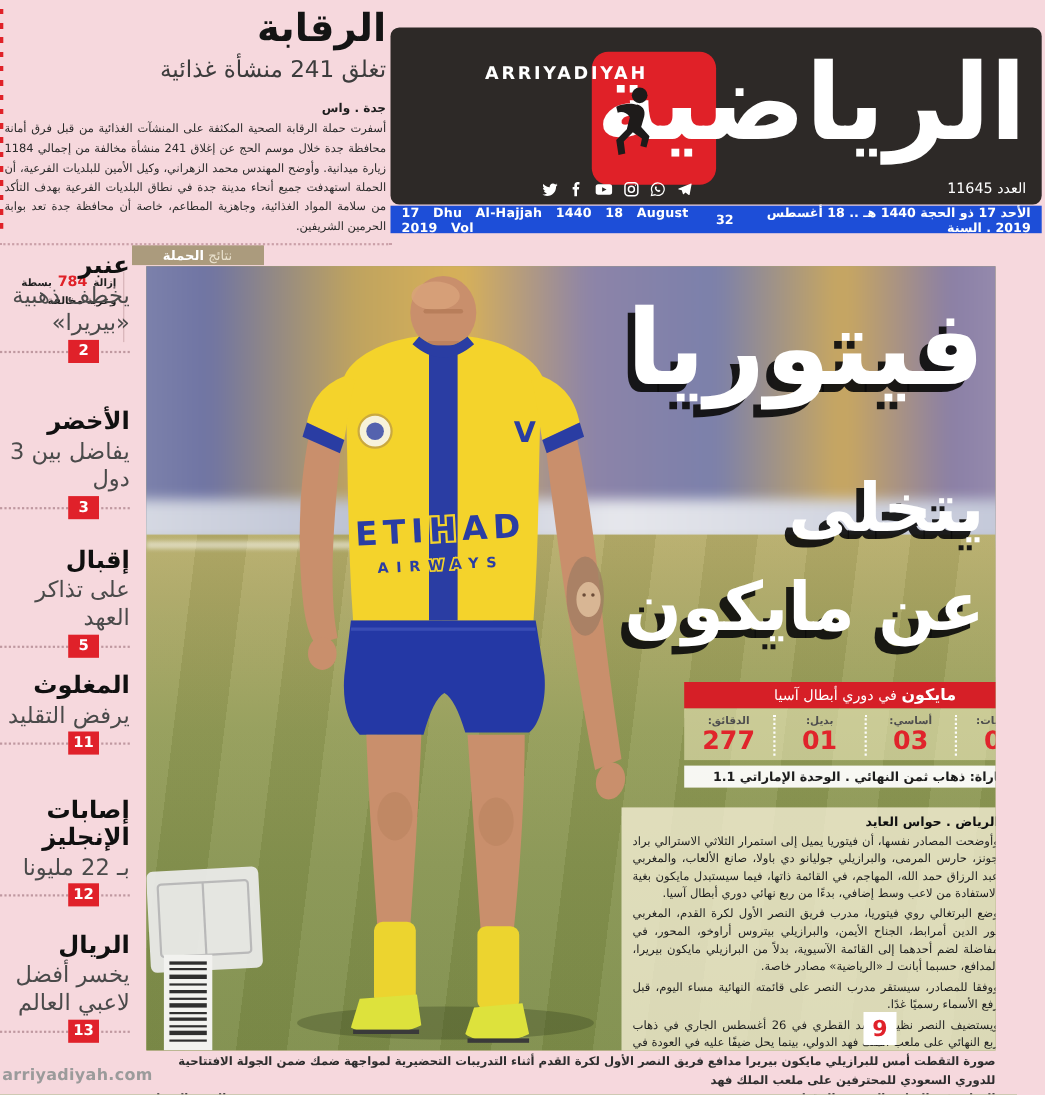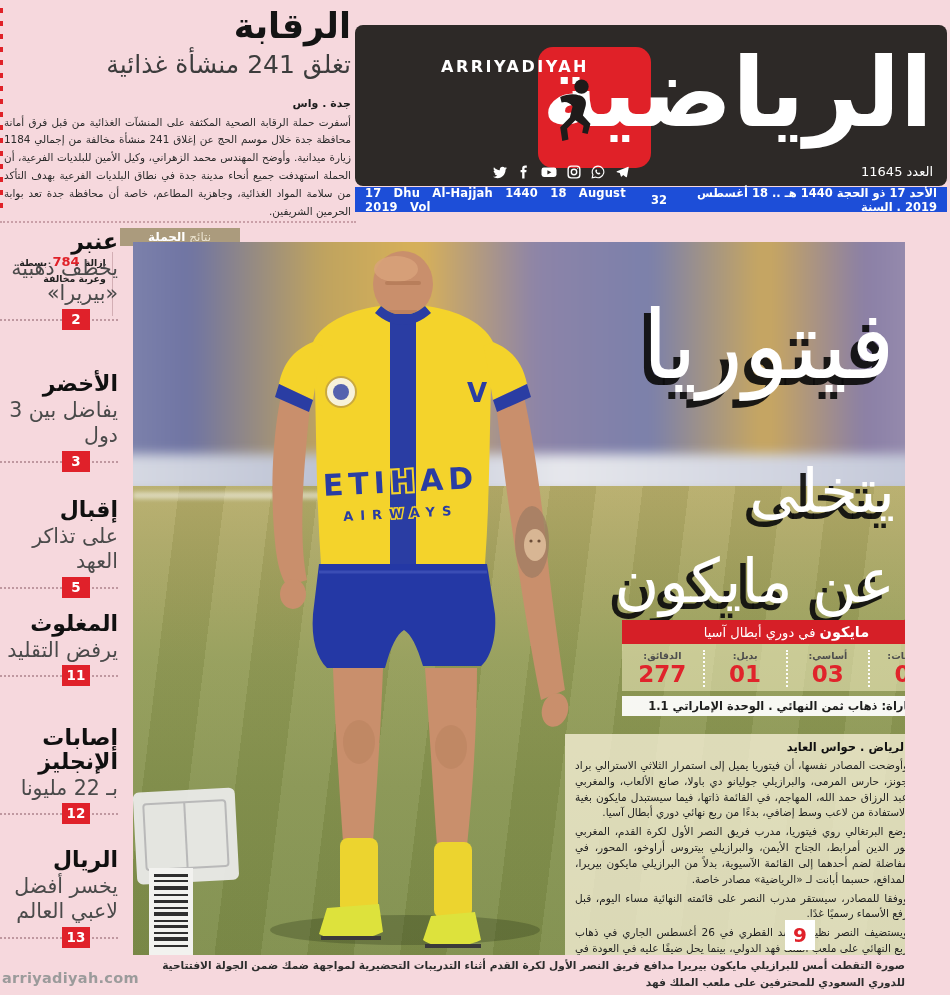--- a/index.html
+++ b/index.html
@@ -6,21 +6,21 @@
   body{font-family:"DejaVu Sans",sans-serif;background:#e9e9e9;}
   .page{position:relative;width:950px;height:995px;background:#f6d8dd;overflow:hidden;font-family:"DejaVu Sans",sans-serif;}
 
   
   .fold{position:absolute;left:0;top:8px;width:3px;height:200px;
     background:repeating-linear-gradient(180deg,#e02128 0 5px,transparent 5px 13px);}
 
   
   .ts{position:absolute;left:4px;top:8px;width:351px;direction:rtl;text-align:right;}
   .ts-title{font-size:35px;font-weight:bold;color:#141414;margin:0 4px 0 0;line-height:1.05;}
-  .ts-sub{font-size:25px;font-weight:normal;color:#3c3c3c;margin:6px 4px 0 0;line-height:1.15;}
+  .ts-sub{font-size:21px;font-weight:normal;color:#3c3c3c;margin:6px 4px 0 0;line-height:1.15;}
   .ts-byline{font-size:11px;font-weight:bold;color:#1d1d1d;margin:17px 4px 0 0;}
   .ts-body{font-size:10.4px;color:#2a2a2a;line-height:1.72;text-align:justify;margin:4px 4px 0 0;}
   .ts-banner{margin:7px auto 0;width:120px;background:#ab9b7d;color:#fff;text-align:center;font-size:12px;padding:2px 0;}
   .ts-banner .lt{color:#e9e1cd;font-weight:normal;}
   .ts-banner b{font-weight:bold;}
   .ts-stats{display:flex;direction:rtl;margin-top:6px;}
   .ts-stat{padding:0 6px;font-size:9.4px;font-weight:bold;color:#1f1f1f;line-height:1.55;text-align:right;box-sizing:border-box;}
   .ts-stat+.ts-stat{border-right:1px solid #d3aeb4;}
   .ts-num{color:#e02128;font-size:13px;font-weight:bold;padding:0 2px;}
   .ts-rule{position:absolute;left:0;top:221px;width:356px;border-top:2px dotted #caa0a8;}
@@ -58,22 +58,22 @@
     background:linear-gradient(90deg,#8186ae 0%,#6f74a3 10%,#bfa35f 26%,#d8b158 38%,#8d84a8 52%,#7b80ab 66%,#caa85e 80%,#8a7fa6 92%,#9b90b0 100%);
     filter:blur(9px);}
   .ph-boards{position:absolute;left:-25px;right:-25px;top:212px;height:40px;
     background:linear-gradient(90deg,#d8dbe4,#b9bfd2 30%,#e6e7ec 55%,#c2c7d8);filter:blur(6px);}
   .ph-grass{position:absolute;left:0;right:0;top:244px;bottom:0;
     background:linear-gradient(180deg,#b7ad6a,#a8a562 16%,#939c57 38%,#879450 64%,#7e8d4a 100%);}
   .ph-mow{position:absolute;left:0;right:0;top:244px;bottom:0;
     background:repeating-linear-gradient(97deg,rgba(255,255,255,0.05) 0 46px,rgba(20,30,0,0.05) 46px 92px);}
   .ph-line{position:absolute;left:0;top:250px;width:45%;height:7px;background:rgba(255,255,255,0.5);filter:blur(2px);}
 
-  .hl{position:absolute;right:10px;color:#fff;font-weight:normal;direction:rtl;line-height:1;
-      text-shadow:-7px 7px 0 rgba(12,12,12,0.92);margin-top:28px;}
+  .hl{position:absolute;right:10px;color:#fff;font-weight:bold;direction:rtl;line-height:1;
+      text-shadow:-7px 7px 0 rgba(12,12,12,0.92);}
   .hl1{top:28px;font-size:95px;}
   .hl2{top:190px;font-size:61px;}
   .hl3{top:280px;font-size:61px;}
 
   .ms{position:absolute;left:489px;top:378px;width:329px;}
   .ms-head{background:#d61f27;color:#fff;font-size:13px;text-align:center;padding:4px 0;direction:rtl;}
   .ms-head b{font-size:14.5px;}
   .ms-grid{display:flex;direction:rtl;background:rgba(247,241,200,0.52);padding:6px 0 4px;}
   .ms-cell{flex:1;text-align:center;}
   .ms-cell+.ms-cell{border-right:2px dotted rgba(255,255,255,0.95);}

